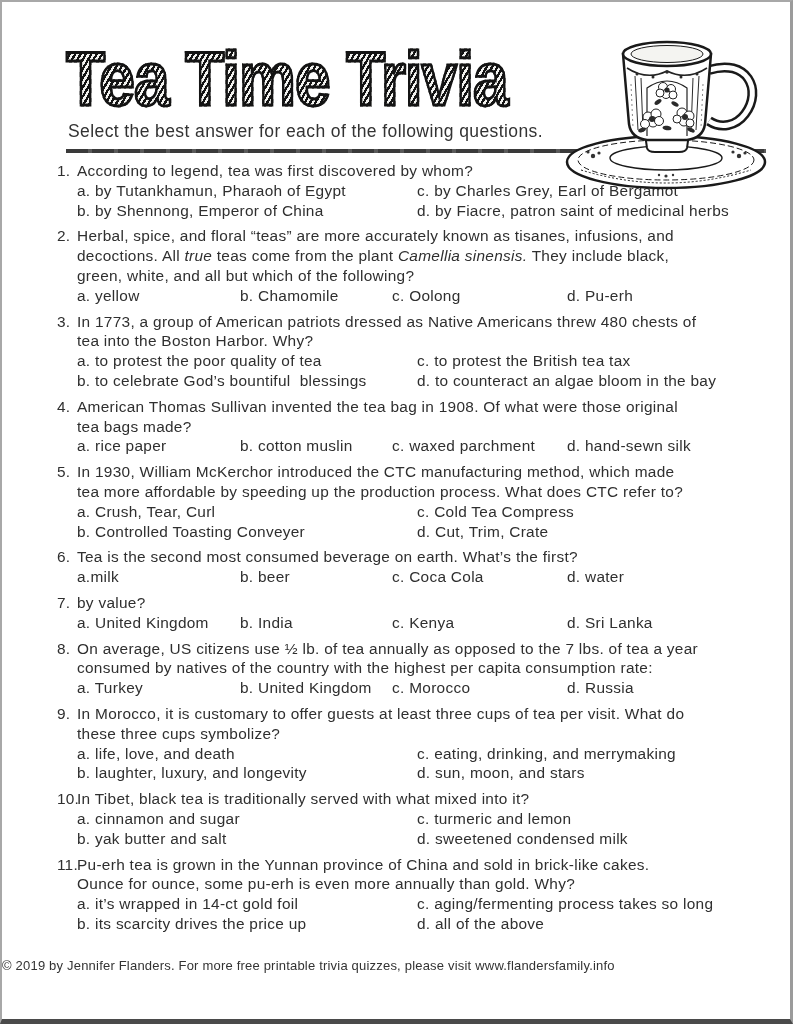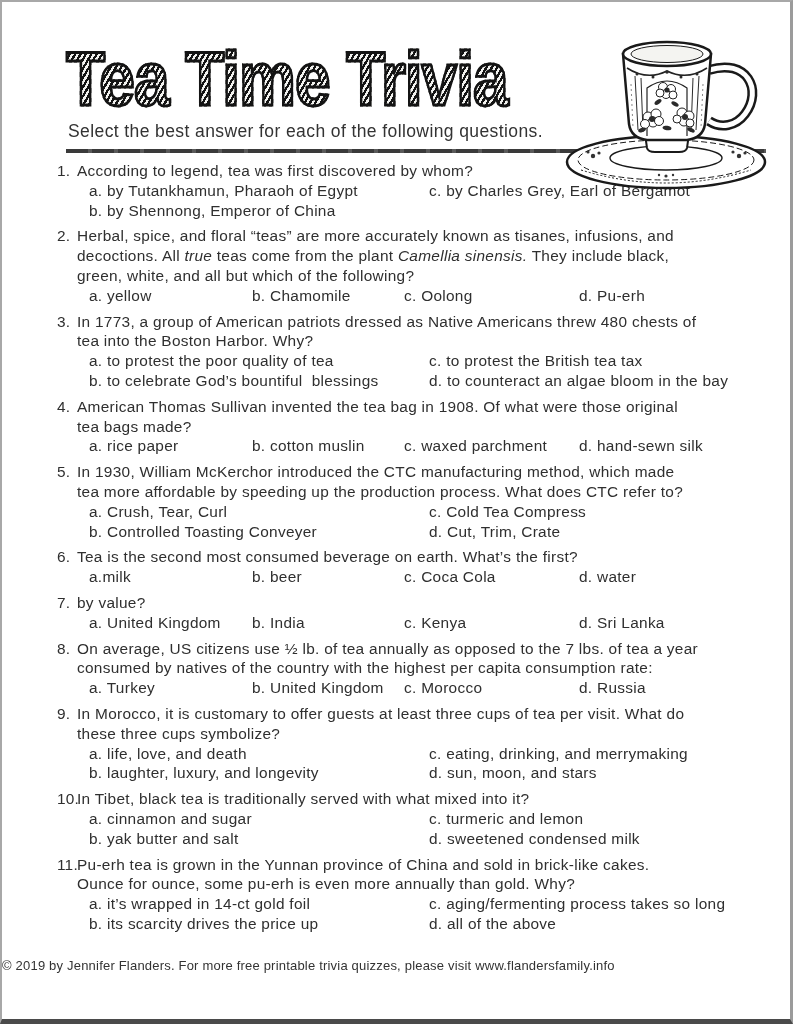--- a/index.html
+++ b/index.html
@@ -45,21 +45,21 @@
   .teacup{position:absolute;right:12px;top:22px;width:215px;height:172px;z-index:2;}
   
   .questions{position:absolute;left:55px;top:159px;width:706px;color:var(--ink);}
   .question{display:grid;grid-template-columns:20px 1fr;margin-bottom:6px;}
   .qnum{font-size:15.4px;line-height:var(--lh);letter-spacing:.2px;white-space:pre;}
   .qline{font-size:15.4px;line-height:var(--lh);letter-spacing:.3px;white-space:pre;}
   .qline i{font-style:italic;}
   .opts{display:grid;}
   .opts-2x2{grid-template-columns:340px 1fr;grid-template-rows:repeat(2,var(--lh));grid-auto-flow:column;}
   .opts-row4{grid-template-columns:163px 152px 175px 1fr;}
-  .opt{font-size:15.4px;line-height:var(--lh);letter-spacing:.3px;white-space:pre;margin-left:12px;}
+  .opt{font-size:15.4px;line-height:var(--lh);letter-spacing:.3px;white-space:pre;}
   
   .footer{
     position:absolute;left:0;top:956px;width:100%;
     text-align:left;font-size:13px;color:#333;letter-spacing:.2px;white-space:pre;
   }
 </style>
 </head>
 <body>
 
 <div class="page">
@@ -156,20 +156,21 @@
 
   <main class="questions" id="questions">
       <div class="question">
         <div class="qnum">1.</div>
         <div class="qbody">
           <div class="qline">According to legend, tea was first discovered by whom?</div>
           <div class="opts opts-2x2">
             <div class="opt">a. by Tutankhamun, Pharaoh of Egypt</div>
             <div class="opt">b. by Shennong, Emperor of China</div>
             <div class="opt">c. by Charles Grey, Earl of Bergamot</div>
+            <div class="opt">d. by Fiacre, patron saint of medicinal herbs</div>
           </div>
         </div>
       </div>
       <div class="question">
         <div class="qnum">2.</div>
         <div class="qbody">
           <div class="qline">Herbal, spice, and floral “teas” are more accurately known as tisanes, infusions, and</div>
           <div class="qline"><span>decoctions. All </span><i>true</i><span> teas come from the plant </span><i>Camellia sinensis.</i><span> They include black,</span></div>
           <div class="qline">green, white, and all but which of the following?</div>
           <div class="opts opts-row4">

